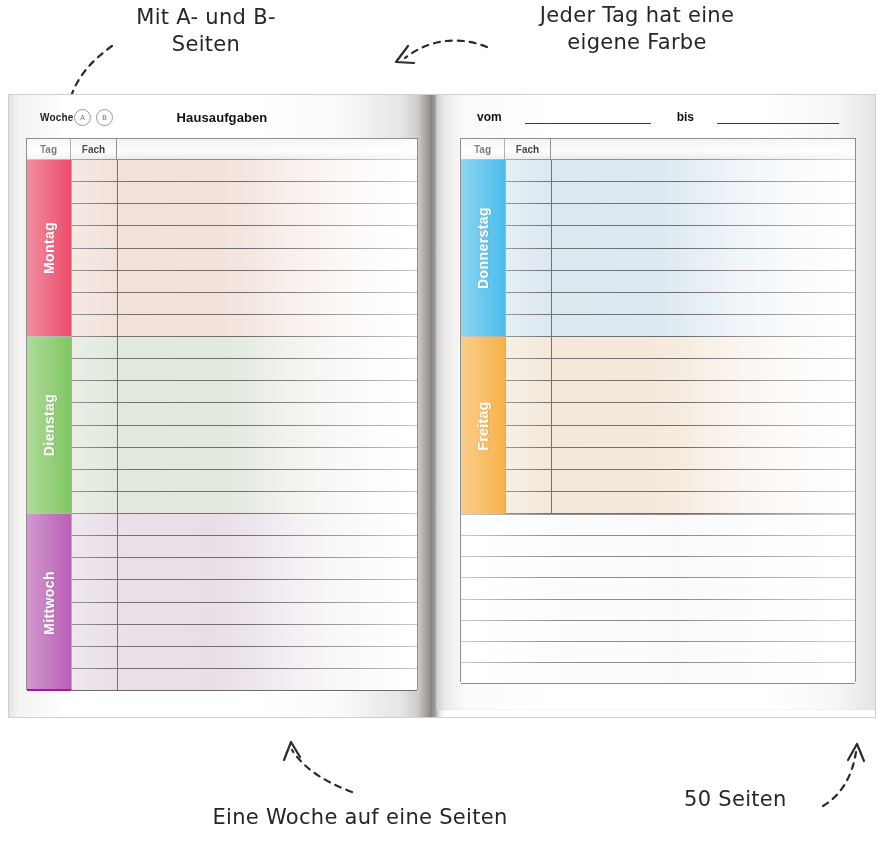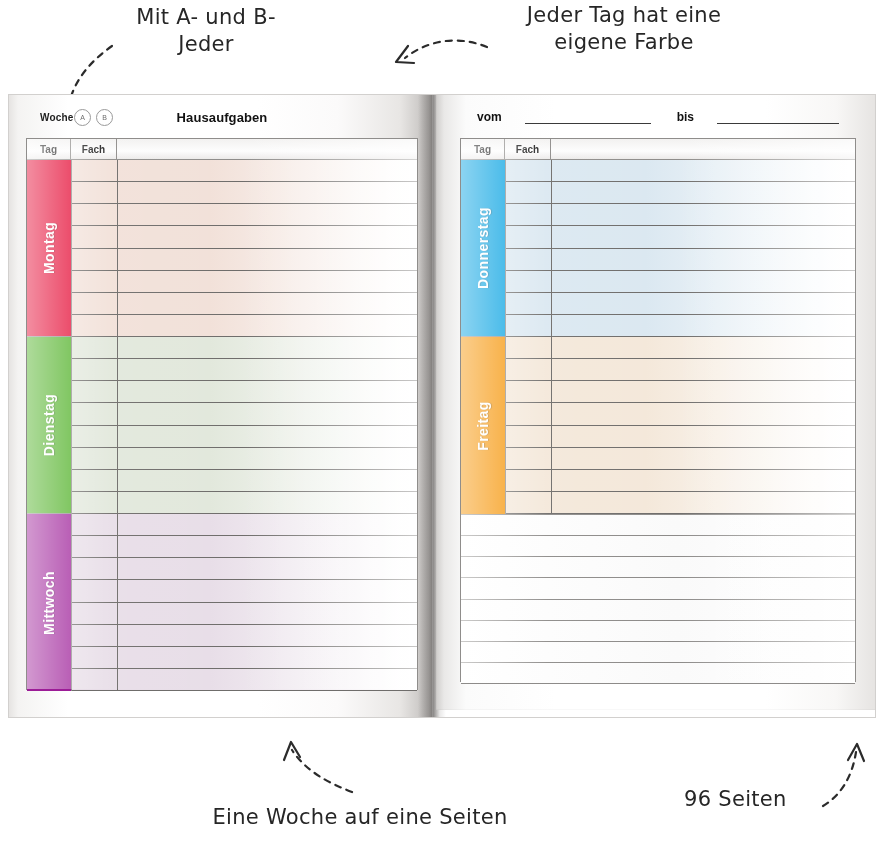--- a/index.html
+++ b/index.html
@@ -17,21 +17,21 @@
     font-family:"DejaVu Sans", sans-serif;
     font-size:21px;
     color:#262626;
     letter-spacing:.3px;
     line-height:1.28;
     text-align:center;
     white-space:pre-line;
     font-weight:400;
   }
   #callout-ab{ left:96px; top:4px; width:220px; }
-  #callout-color{ left:484px; top:2px; width:280px; }
+  #callout-color{ left:497px; top:2px; width:280px; }
   #callout-week{ left:190px; top:804px; width:340px; }
   #callout-pages{ left:684px; top:786px; width:140px; text-align:left;}
 
   .arrow-svg{position:absolute;overflow:visible;pointer-events:none;}
 
   
   #book{
     position:absolute;
     left:8px; top:94px;
     width:868px; height:624px;
@@ -184,25 +184,25 @@
       rgba(255,255,255,.05) 22%,
       rgba(255,255,255,0) 55%,
       rgba(255,255,255,.35) 82%,
       rgba(255,255,255,.62) 100%);
   }
 </style>
 </head>
 <body>
 
 <div class="callout" id="callout-ab">Mit A- und B-
-Jeder</div>
+Seiten</div>
 <div class="callout" id="callout-color">Jeder Tag hat eine
 eigene Farbe</div>
 <div class="callout" id="callout-week">Eine Woche auf eine Seiten</div>
-<div class="callout" id="callout-pages">96 Seiten</div>
+<div class="callout" id="callout-pages">50 Seiten</div>
 
 <svg class="arrow-svg" style="left:0;top:0;" width="884" height="844">
 
   <path d="M112,46 C92,60 76,78 70,100" fill="none" stroke="#2b2b2b" stroke-width="2.2" stroke-dasharray="6 6" stroke-linecap="round"></path>
   <path d="M63,96 L70,112 L77,99" fill="none" stroke="#2b2b2b" stroke-width="2.2" stroke-linecap="round" stroke-linejoin="round"></path>
 
   <path d="M487,47 C455,34 425,42 405,58" fill="none" stroke="#2b2b2b" stroke-width="2.2" stroke-dasharray="6 6" stroke-linecap="round"></path>
   <path d="M408,46 L396,62 L414,63" fill="none" stroke="#2b2b2b" stroke-width="2.2" stroke-linecap="round" stroke-linejoin="round"></path>
 
   <path d="M352,792 C326,782 305,770 292,750" fill="none" stroke="#2b2b2b" stroke-width="2.2" stroke-dasharray="6 6" stroke-linecap="round"></path>

